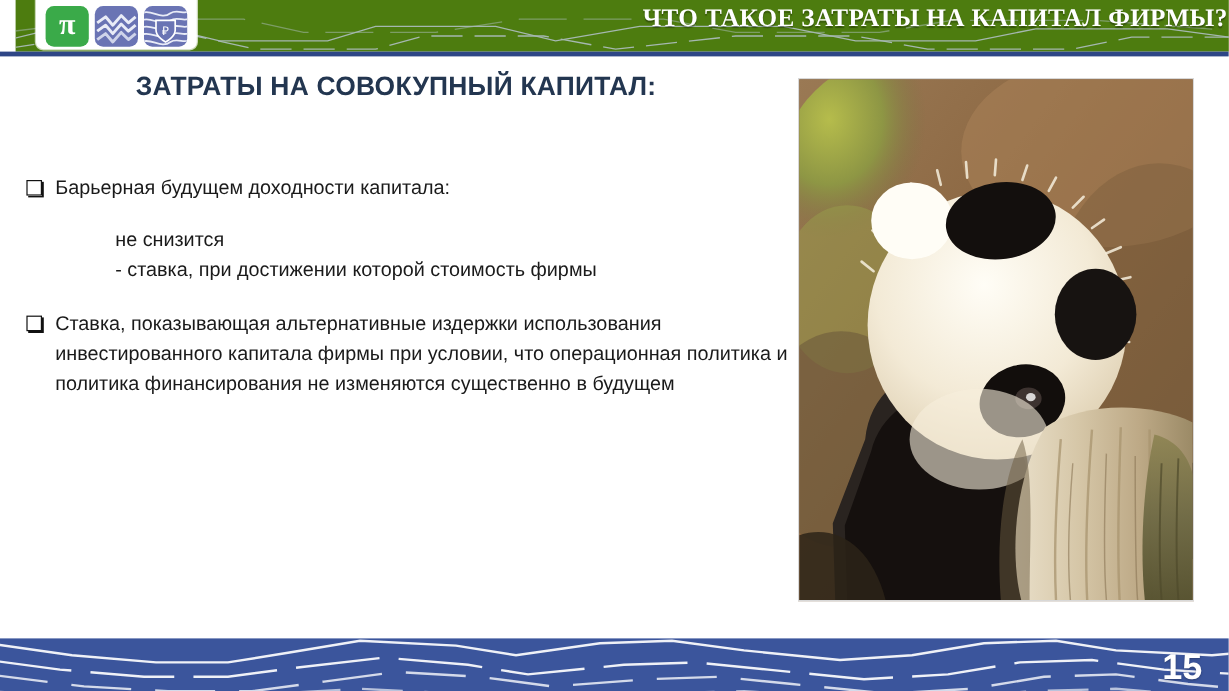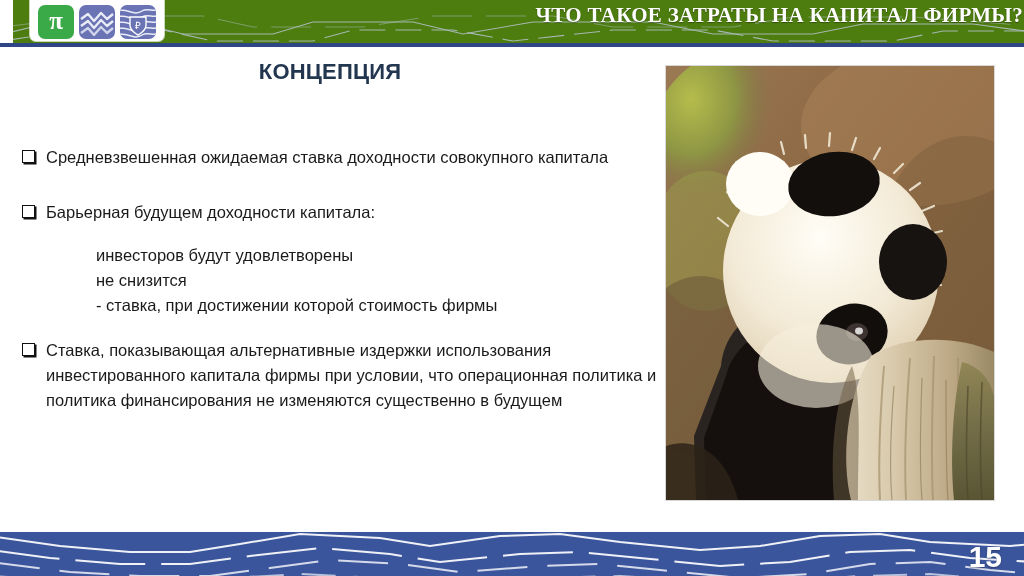--- a/index.html
+++ b/index.html
@@ -154,37 +154,32 @@
         <path d="M-2 24 C6 20 14 30 22 24 C28 20 34 26 38 22"></path>
         <path d="M-2 30 C6 26 14 36 22 30 C28 26 34 32 38 28"></path>
       </g>
       <path d="M10 12 L26 12 L26 20 C26 26 18 30 18 30 C18 30 10 26 10 20 Z" fill="#6a74b4" stroke="#ffffff" stroke-width="1.4"></path>
       <text x="18" y="24" font-size="10" fill="#ffffff" text-anchor="middle" font-family="Liberation Sans, sans-serif">₽</text>
     </svg>
   </div>
 </div>
 
 <div class="slide-title">
-  <div>КОНЦЕПЦИЯ</div>
+  <div>ЗАТРАТЫ НА СОВОКУПНЫЙ КАПИТАЛ:</div>
 </div>
 
 <div class="content">
 
-  <div class="bullet gap-lg">
-    <span class="bullet-marker"></span>
-    <span class="bullet-text">Средневзвешенная  ожидаемая ставка доходности совокупного капитала</span>
-  </div>
 
   <div class="bullet">
     <span class="bullet-marker"></span>
     <span class="bullet-text">Барьерная будущем доходности капитала:</span>
   </div>
 
   <div class="subblock">
-    <div class="subline">инвесторов будут удовлетворены</div>
     <div class="subline">не снизится</div>
     <div class="subline">- ставка, при достижении которой  стоимость фирмы</div>
   </div>
 
   <div class="bullet">
     <span class="bullet-marker"></span>
     <span class="bullet-text">Ставка, показывающая альтернативные издержки использования инвестированного капитала фирмы при условии, что операционная политика и политика финансирования не изменяются существенно в будущем</span>
   </div>
 
 </div>

